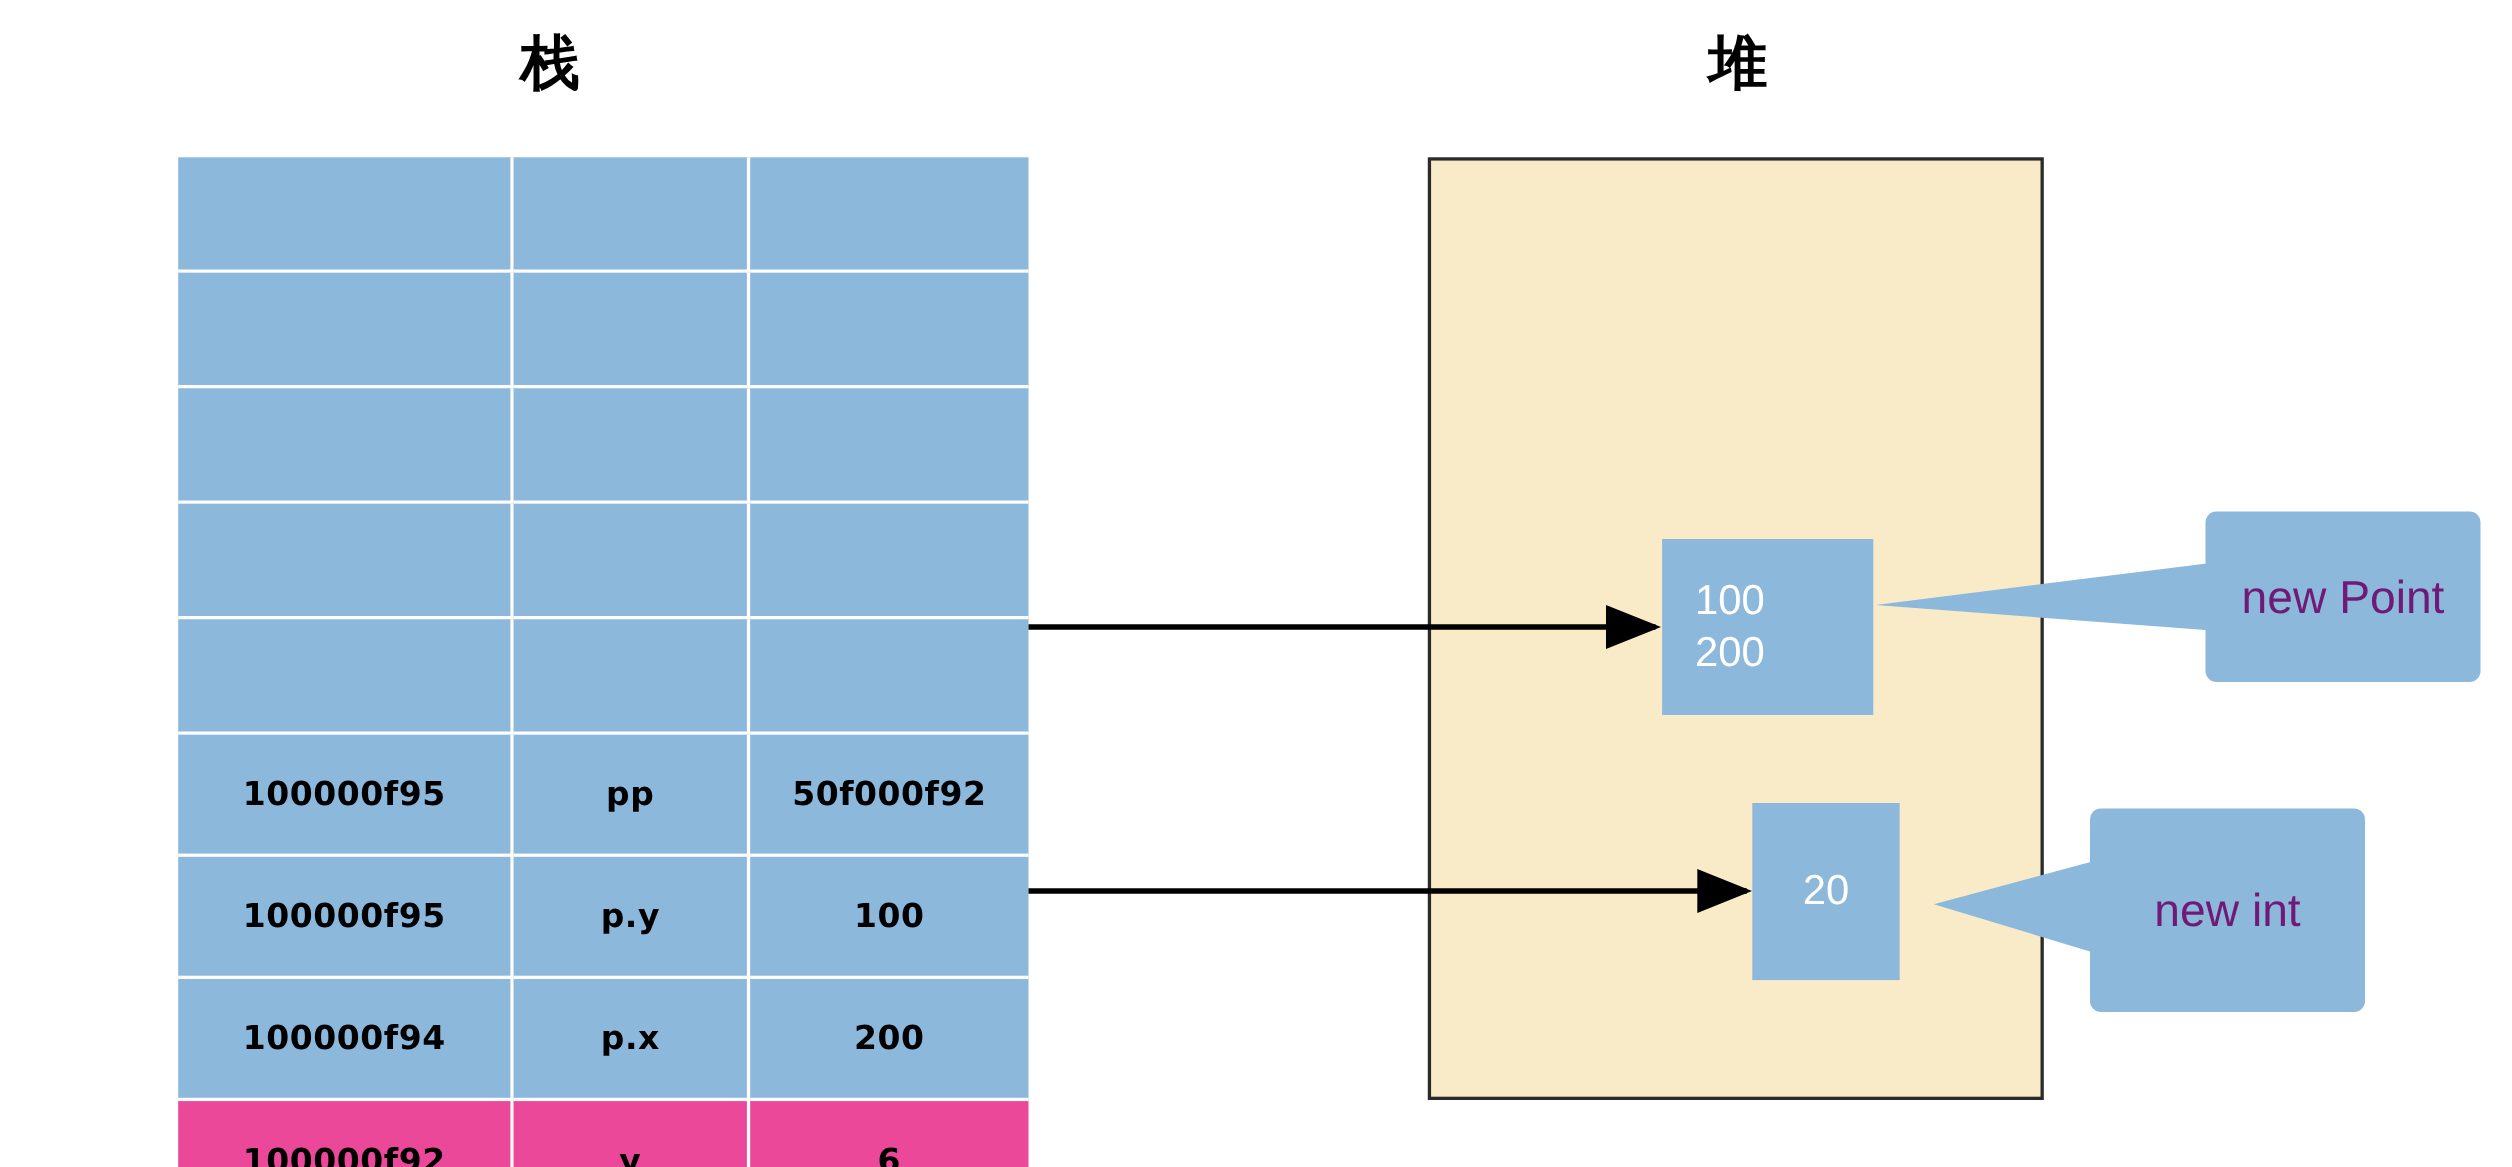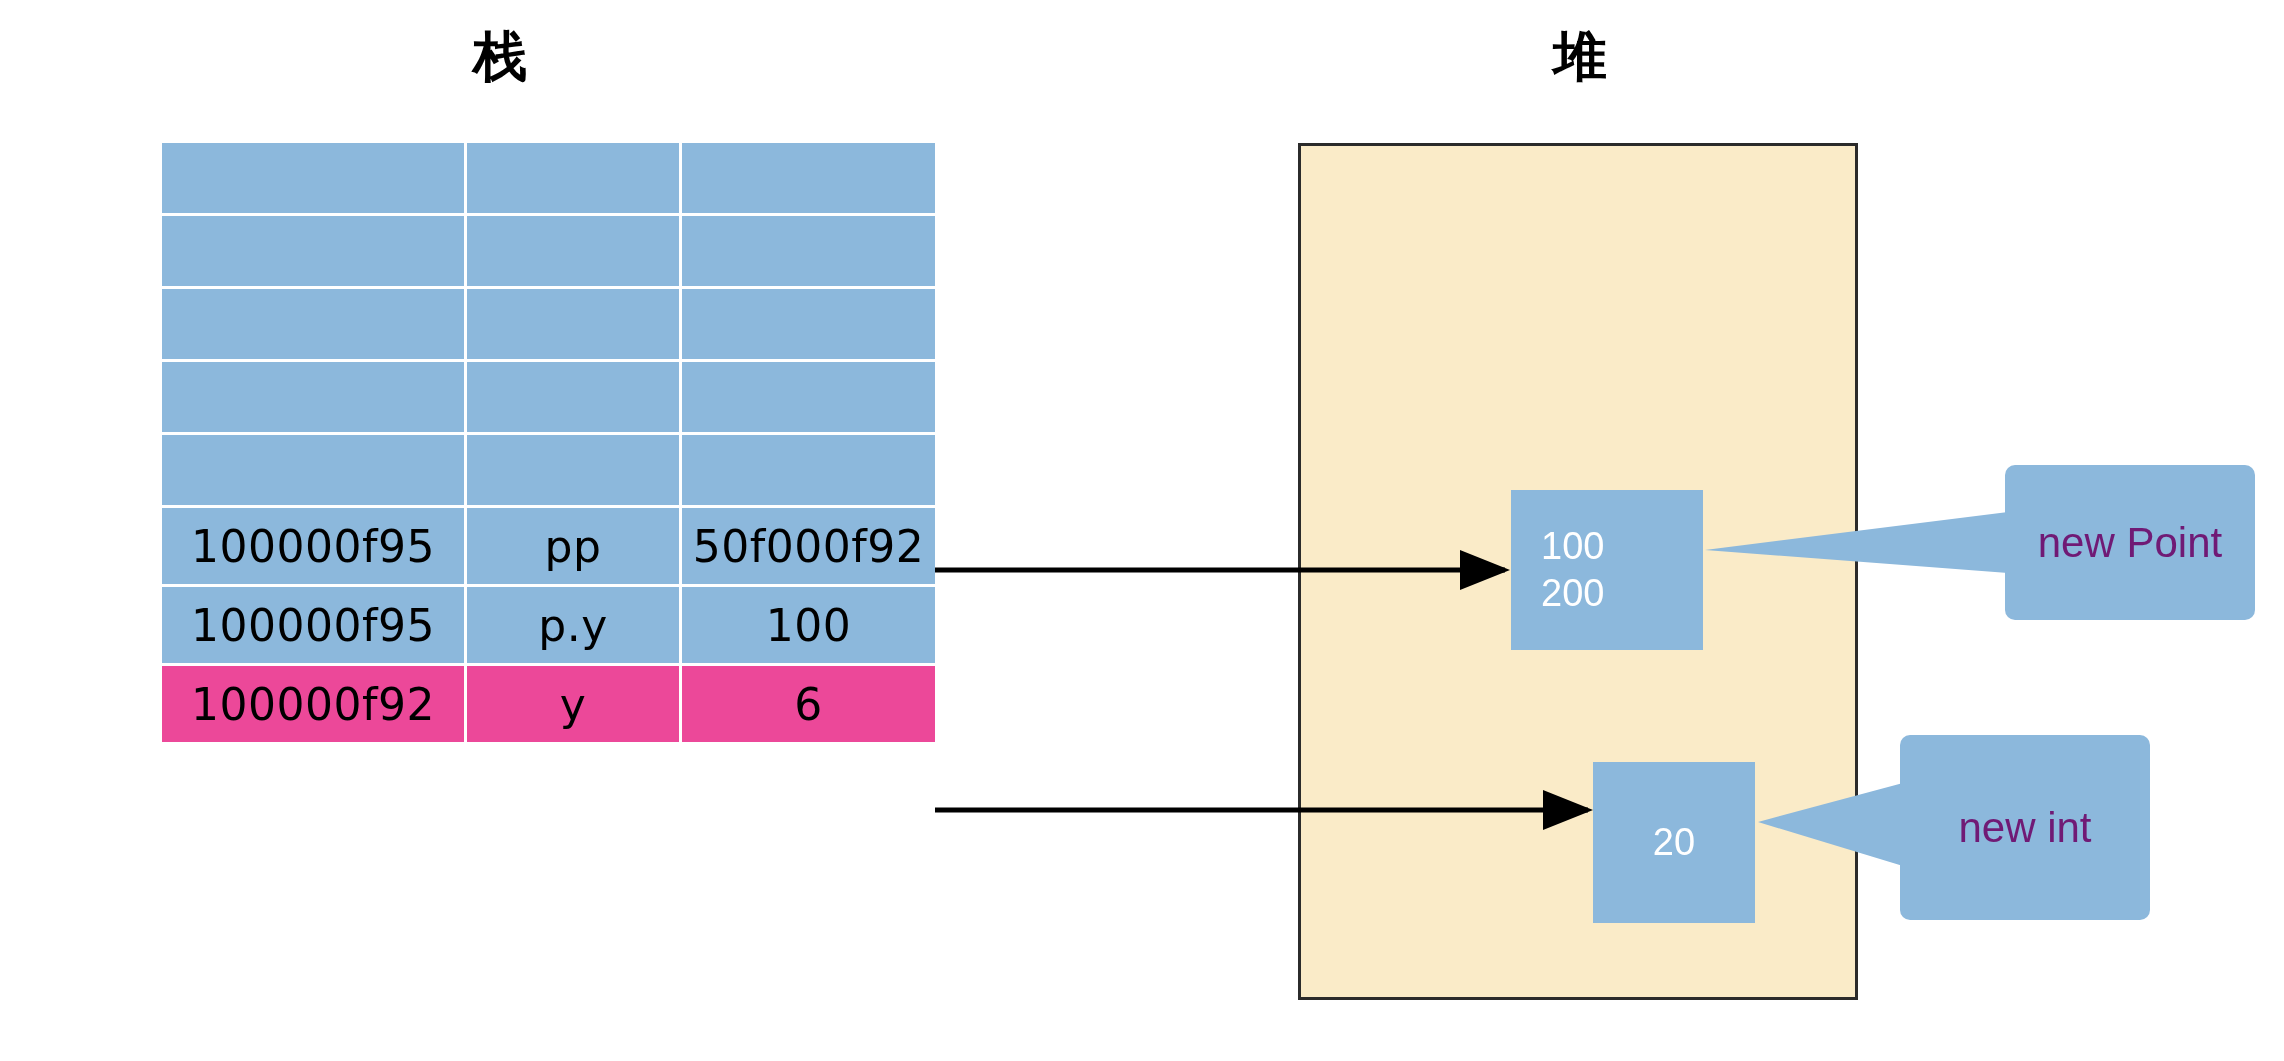--- a/index.html
+++ b/index.html
@@ -41,26 +41,26 @@
     border-collapse: separate;
     border-spacing: 0;
     table-layout: fixed;
   }
   #stack-table tr { height: 0; }
   #stack-table td {
     background: #8CB8DC;
     border-bottom: 3px solid #ffffff;
     border-right: 3px solid #ffffff;
     color: #000000;
-    font-size: 44px;
-    font-weight: 400;
+    font-size: 30px;
+    font-weight: 700;
     text-align: center;
     vertical-align: middle;
     font-family: "DejaVu Sans", "Liberation Sans", sans-serif;
-    padding: 0;
+    padding: 16px;
     height: 76px;
     letter-spacing: 0.5px;
   }
   #stack-table td:last-child { border-right: none; }
   #stack-table tr:last-child td { border-bottom: none; }
   #stack-table tr.empty td { height: 70px; }
   #stack-table tr.highlight td { background: #ec4899; }
   #stack-table col.c-addr  { width: 305px; }
   #stack-table col.c-name  { width: 215px; }
   #stack-table col.c-value { width: 253px; }
@@ -95,23 +95,22 @@
     top: 490px;
     width: 192px;
     height: 160px;
     align-items: flex-start;
     padding-left: 30px;
     justify-content: center;
   }
   #heap-obj-int {
     left: 1593px;
     top: 730px;
-    width: 162px;
+    width: 134px;
     height: 161px;
-    margin-top: 32px;
   }
 
   
   .callout {
     position: absolute;
     background: #8CB8DC;
     color: #701a75;
     font-size: 42px;
     font-family: "Liberation Sans", sans-serif;
     display: flex;
@@ -186,20 +185,25 @@
       <tr>
         <td>100000f95</td>
         <td>pp</td>
         <td>50f000f92</td>
       </tr>
       <tr>
         <td>100000f95</td>
         <td>p.y</td>
         <td>100</td>
       </tr>
+      <tr>
+        <td>100000f94</td>
+        <td>p.x</td>
+        <td>200</td>
+      </tr>
       <tr class="highlight">
         <td>100000f92</td>
         <td>y</td>
         <td>6</td>
       </tr>
     </tbody>
   </table>
 
   <div id="heap-box"></div>
 

